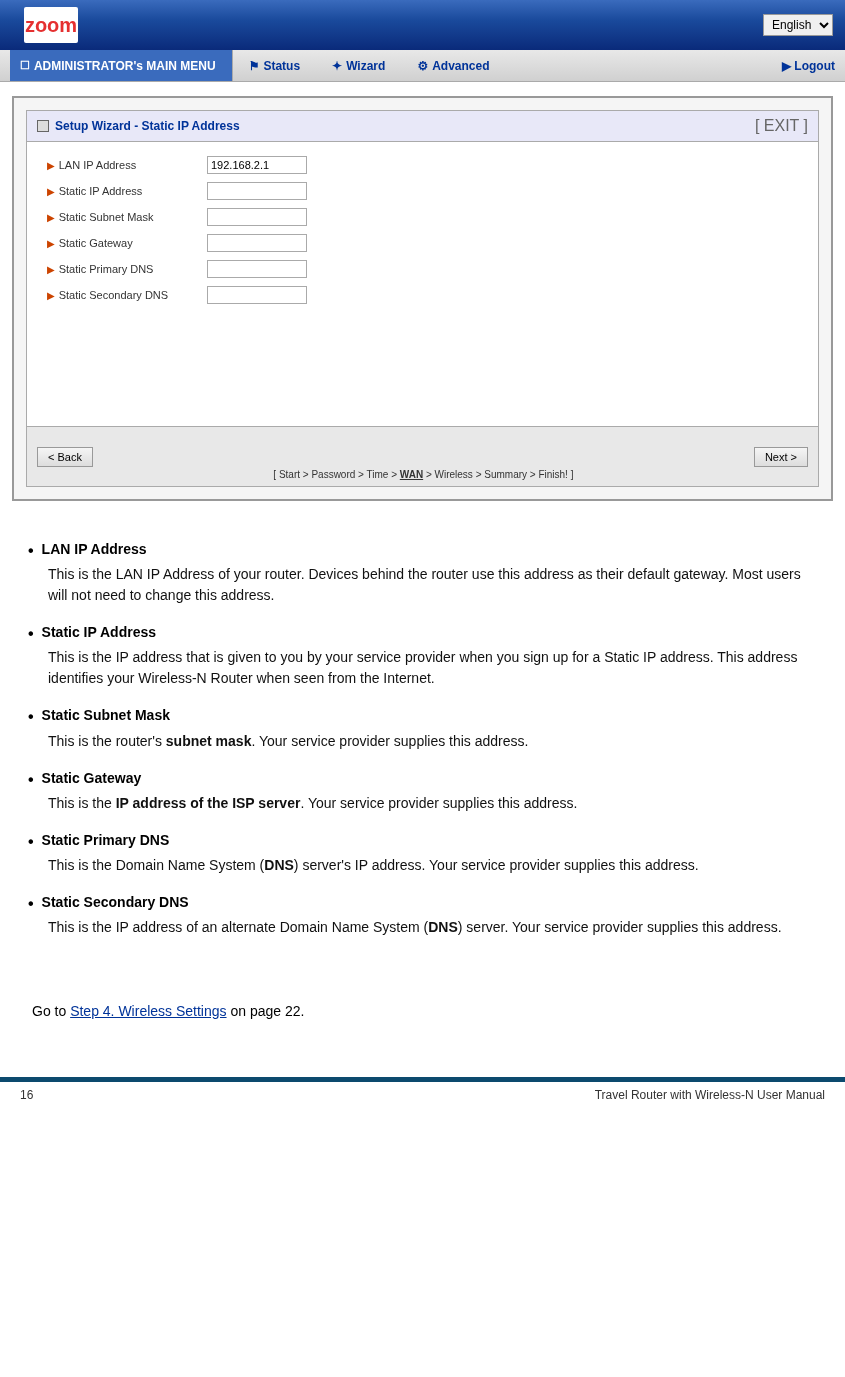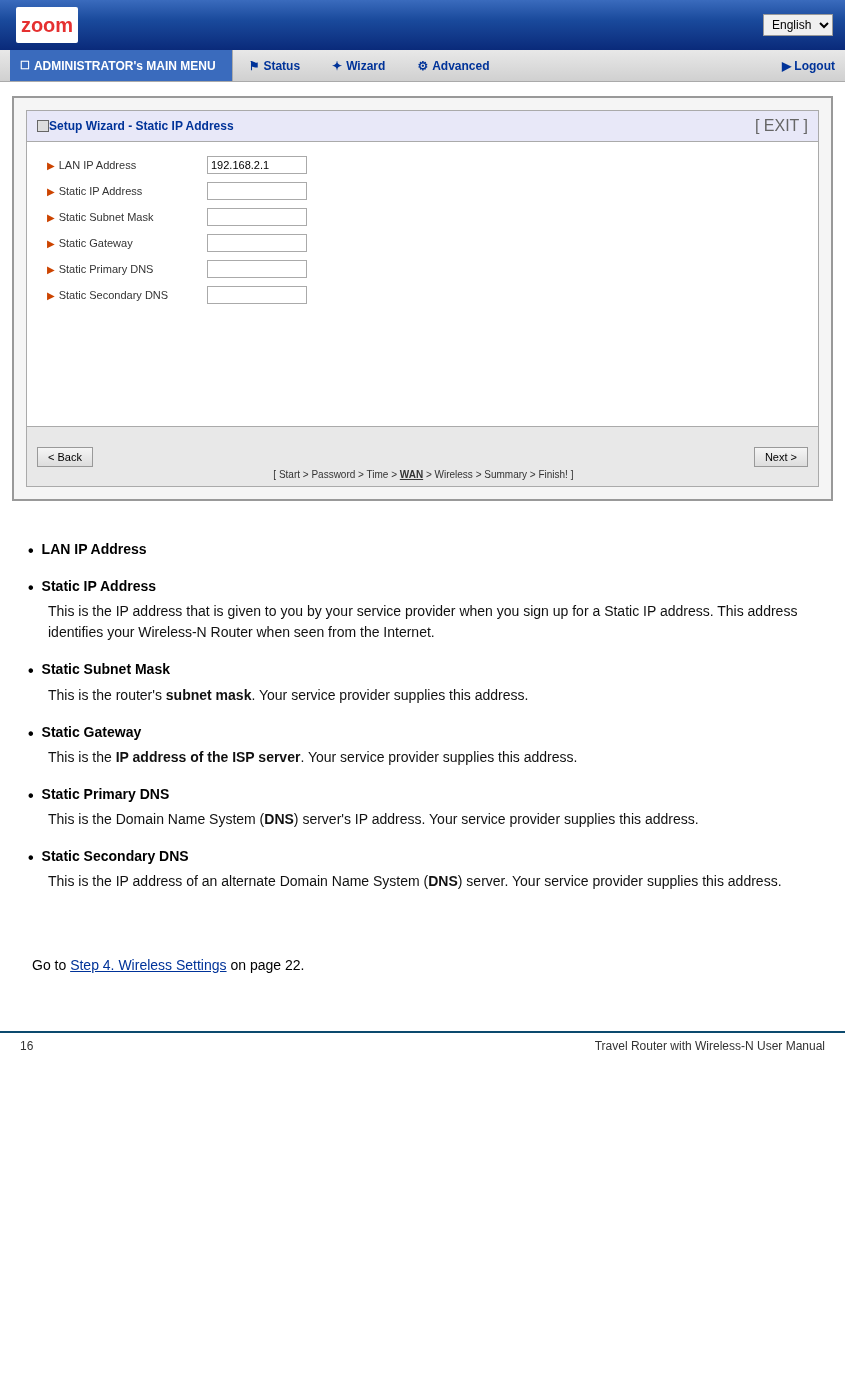--- a/index.html
+++ b/index.html
@@ -74,21 +74,21 @@
       border-bottom: 1px solid #aaa;
       padding: 6px 10px;
       display: flex;
       align-items: center;
       justify-content: space-between;
       font-size: 12px;
     }
     .setup-title {
       display: flex;
       align-items: center;
-      gap: 0;
+      gap: 6px;
       color: #003399;
       font-weight: bold;
     }
     .setup-title-icon {
       width: 12px;
       height: 12px;
       border: 1px solid #666;
       display: inline-block;
       background: #ddd;
     }
@@ -195,21 +195,21 @@
     .top-section {
       position: relative;
       background: linear-gradient(180deg, #3a6bbd 0%, #1a4a9c 40%, #0a2a7a 100%);
       height: 50px;
     }
   </style>
 </head>
 <body>
 
 <div class="top-section" style="position:relative;">
-  <div style="position:absolute;left:16px;top:7px;background:#fff;width:62px;height:36px;display:flex;align-items:center;justify-content:center;border-radius:2px;z-index:10;">
+  <div style="position:absolute;left:24px;top:7px;background:#fff;width:54px;height:36px;display:flex;align-items:center;justify-content:center;border-radius:2px;z-index:10;">
     <span style="color:#e53030;font-weight:900;font-size:20px;font-family:'Arial Black',sans-serif;">zoom</span>
   </div>
   <div style="position:absolute;right:12px;top:50%;transform:translateY(-50%);display:flex;align-items:center;gap:4px;">
     <select style="font-size:12px;padding:2px 4px;background:#f0f0f0;border:1px solid #999;">
       <option>English</option>
     </select>
   </div>
 </div>
 
 <div class="nav-bar">
@@ -307,20 +307,23 @@
     </div>
   </div>
 
   <div class="description-list">
 
     <div class="desc-item">
       <div class="desc-item-title">
         <span class="bullet">•</span>
         <span>LAN IP Address</span>
       </div>
+      <div class="desc-item-text">
+        This is the LAN IP Address of your router. Devices behind the router use this address as their default gateway. Most users will not need to change this address.
+      </div>
     </div>
 
     <div class="desc-item">
       <div class="desc-item-title">
         <span class="bullet">•</span>
         <span>Static IP Address</span>
       </div>
       <div class="desc-item-text">
         This is the IP address that is given to you by your service provider when you sign up for a Static IP address. This address identifies your Wireless-N Router when seen from the Internet.
       </div>
@@ -367,16 +370,16 @@
     </div>
 
   </div>
 
   <div class="goto-text">
     <span>Go to </span><span class="goto-link">Step 4. Wireless Settings</span><span> on page 22.</span>
   </div>
 
 </div>
 
-<div style="position:relative;margin-top:40px;border-top:2px solid #0c4a6e;padding:6px 20px;display:flex;justify-content:space-between;font-size:12px;color:#333;">
+<div style="position:relative;margin-top:40px;border-top:5px solid #0c4a6e;padding:6px 20px;display:flex;justify-content:space-between;font-size:12px;color:#333;">
   <span>16</span>
   <span>Travel Router with Wireless-N User Manual</span>
 </div>
 
 </body></html>

